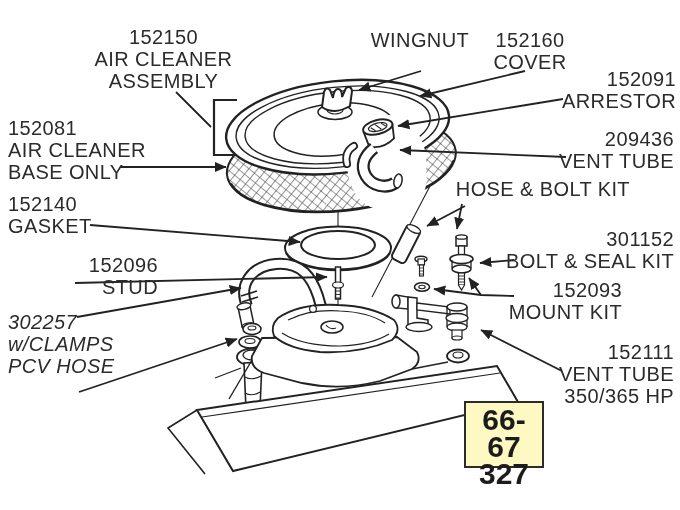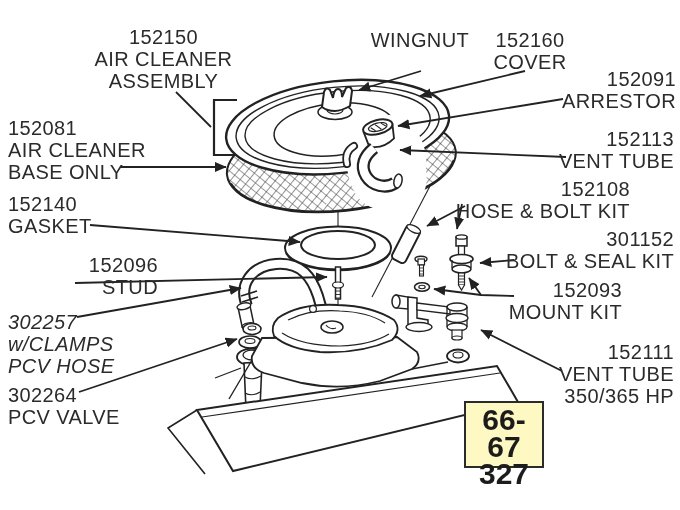--- a/index.html
+++ b/index.html
@@ -201,26 +201,25 @@
     <div>152160</div>
     <div>COVER</div>
   </div>
 
   <div class="label tr" style="right:4px;top:68px;width:180px;">
     <div>152091</div>
     <div>ARRESTOR</div>
   </div>
 
   <div class="label tr" style="right:6px;top:128px;width:180px;">
-    <div>152113</div>
+    <div>209436</div>
     <div>VENT TUBE</div>
   </div>
 
   <div class="label tr" style="right:50px;top:178px;width:200px;">
-    <div>152108</div>
     <div>HOSE &amp; BOLT KIT</div>
   </div>
 
   <div class="label tr" style="right:6px;top:228px;width:200px;">
     <div>301152</div>
     <div>BOLT &amp; SEAL KIT</div>
   </div>
 
   <div class="label tr" style="right:58px;top:279px;width:180px;">
     <div>152093</div>
@@ -248,23 +247,19 @@
     <div>152096</div>
     <div>STUD</div>
   </div>
 
   <div class="label tl" style="left:8px;top:311px;width:160px;font-style:italic;">
     <div>302257</div>
     <div>w/CLAMPS</div>
     <div>PCV HOSE</div>
   </div>
 
-  <div class="label tl" style="left:8px;top:384px;width:160px;">
-    <div>302264</div>
-    <div>PCV VALVE</div>
-  </div>
 
   <div class="badge">
     <div>66-67</div>
     <div>327</div>
   </div>
 
 </div>
 
 </body></html>

